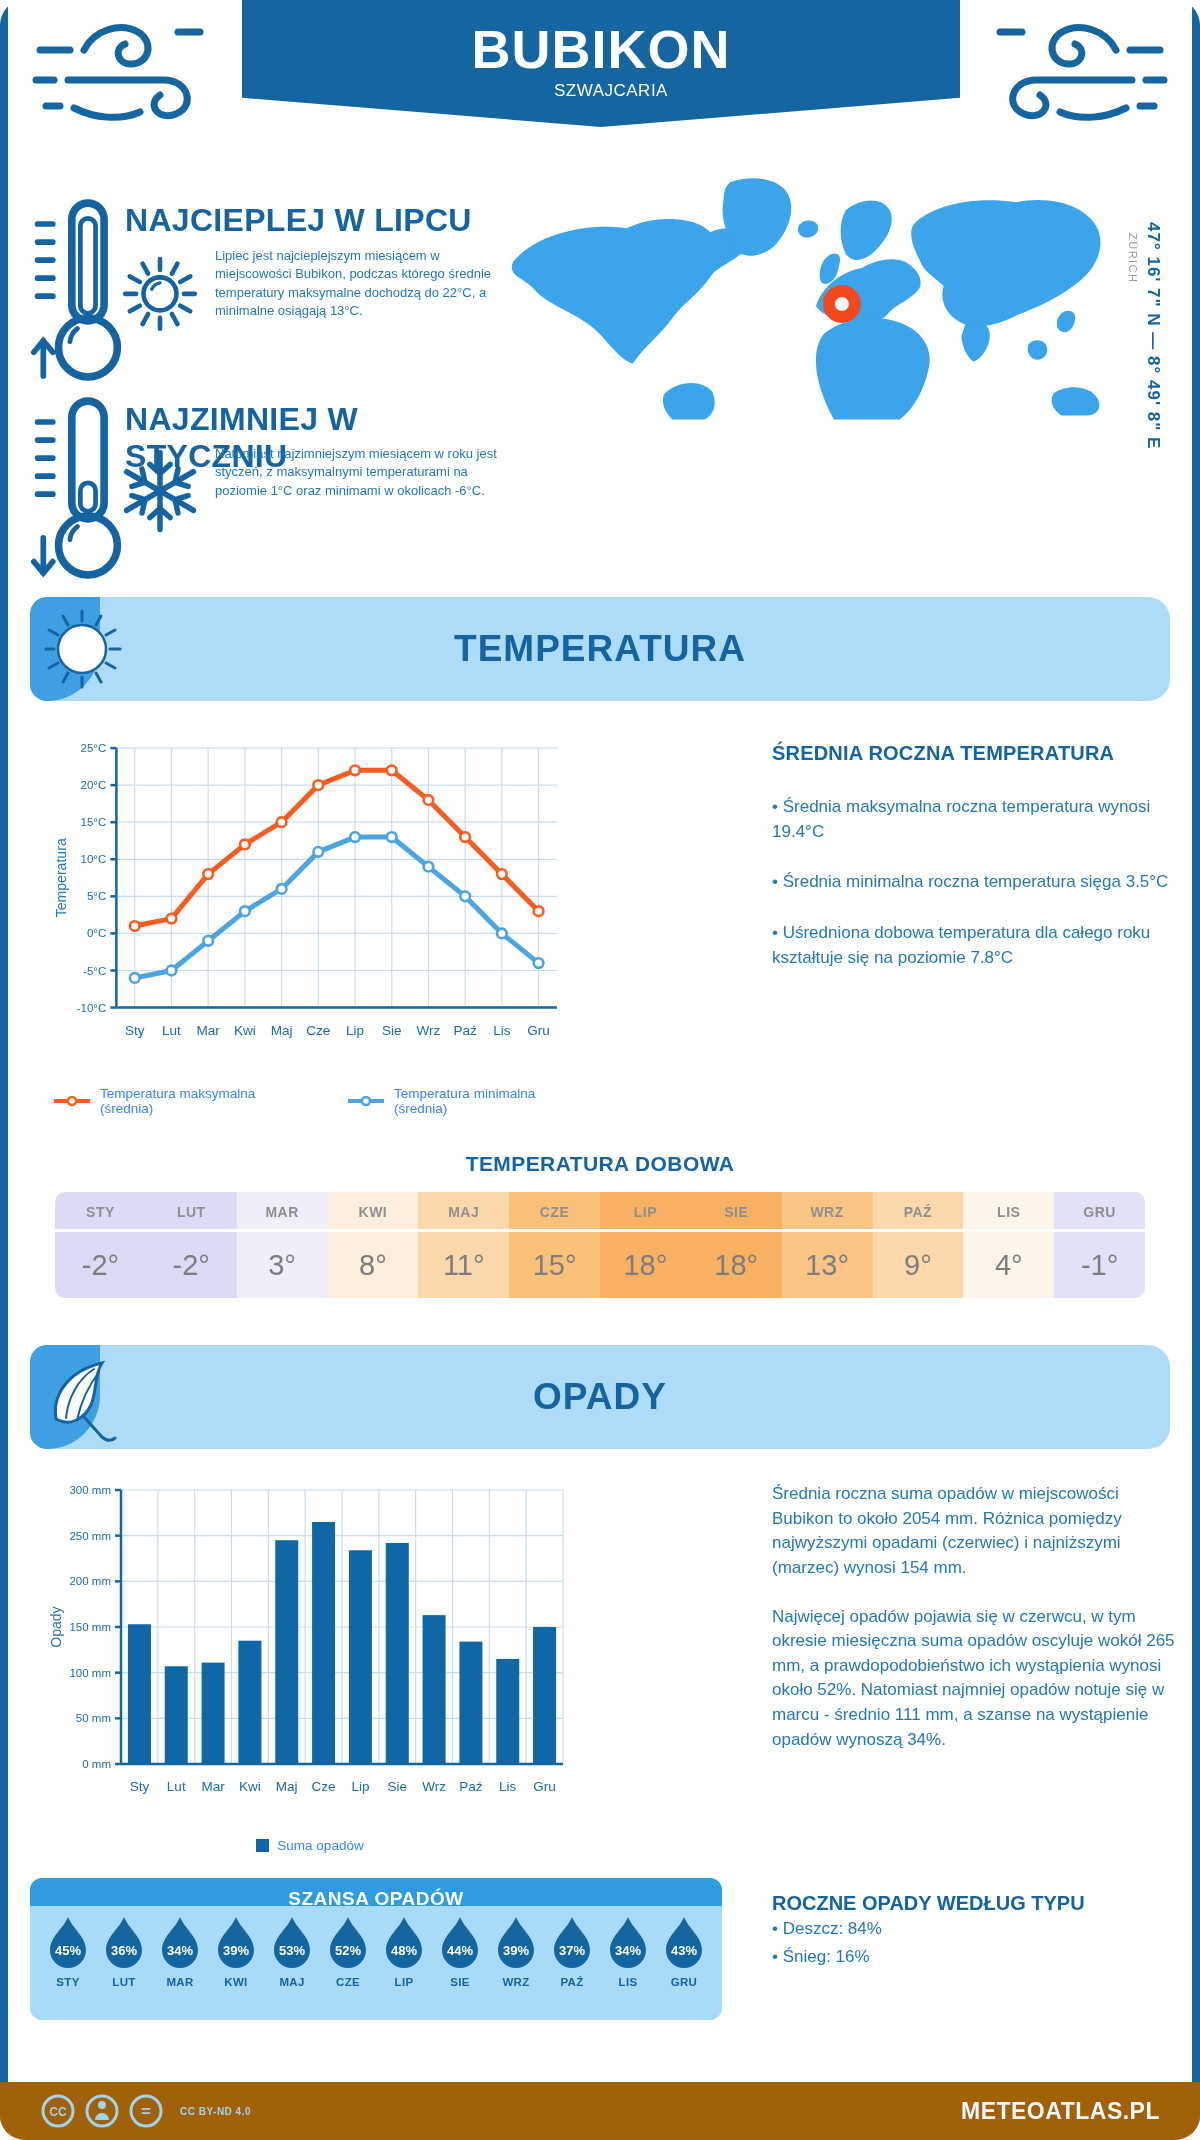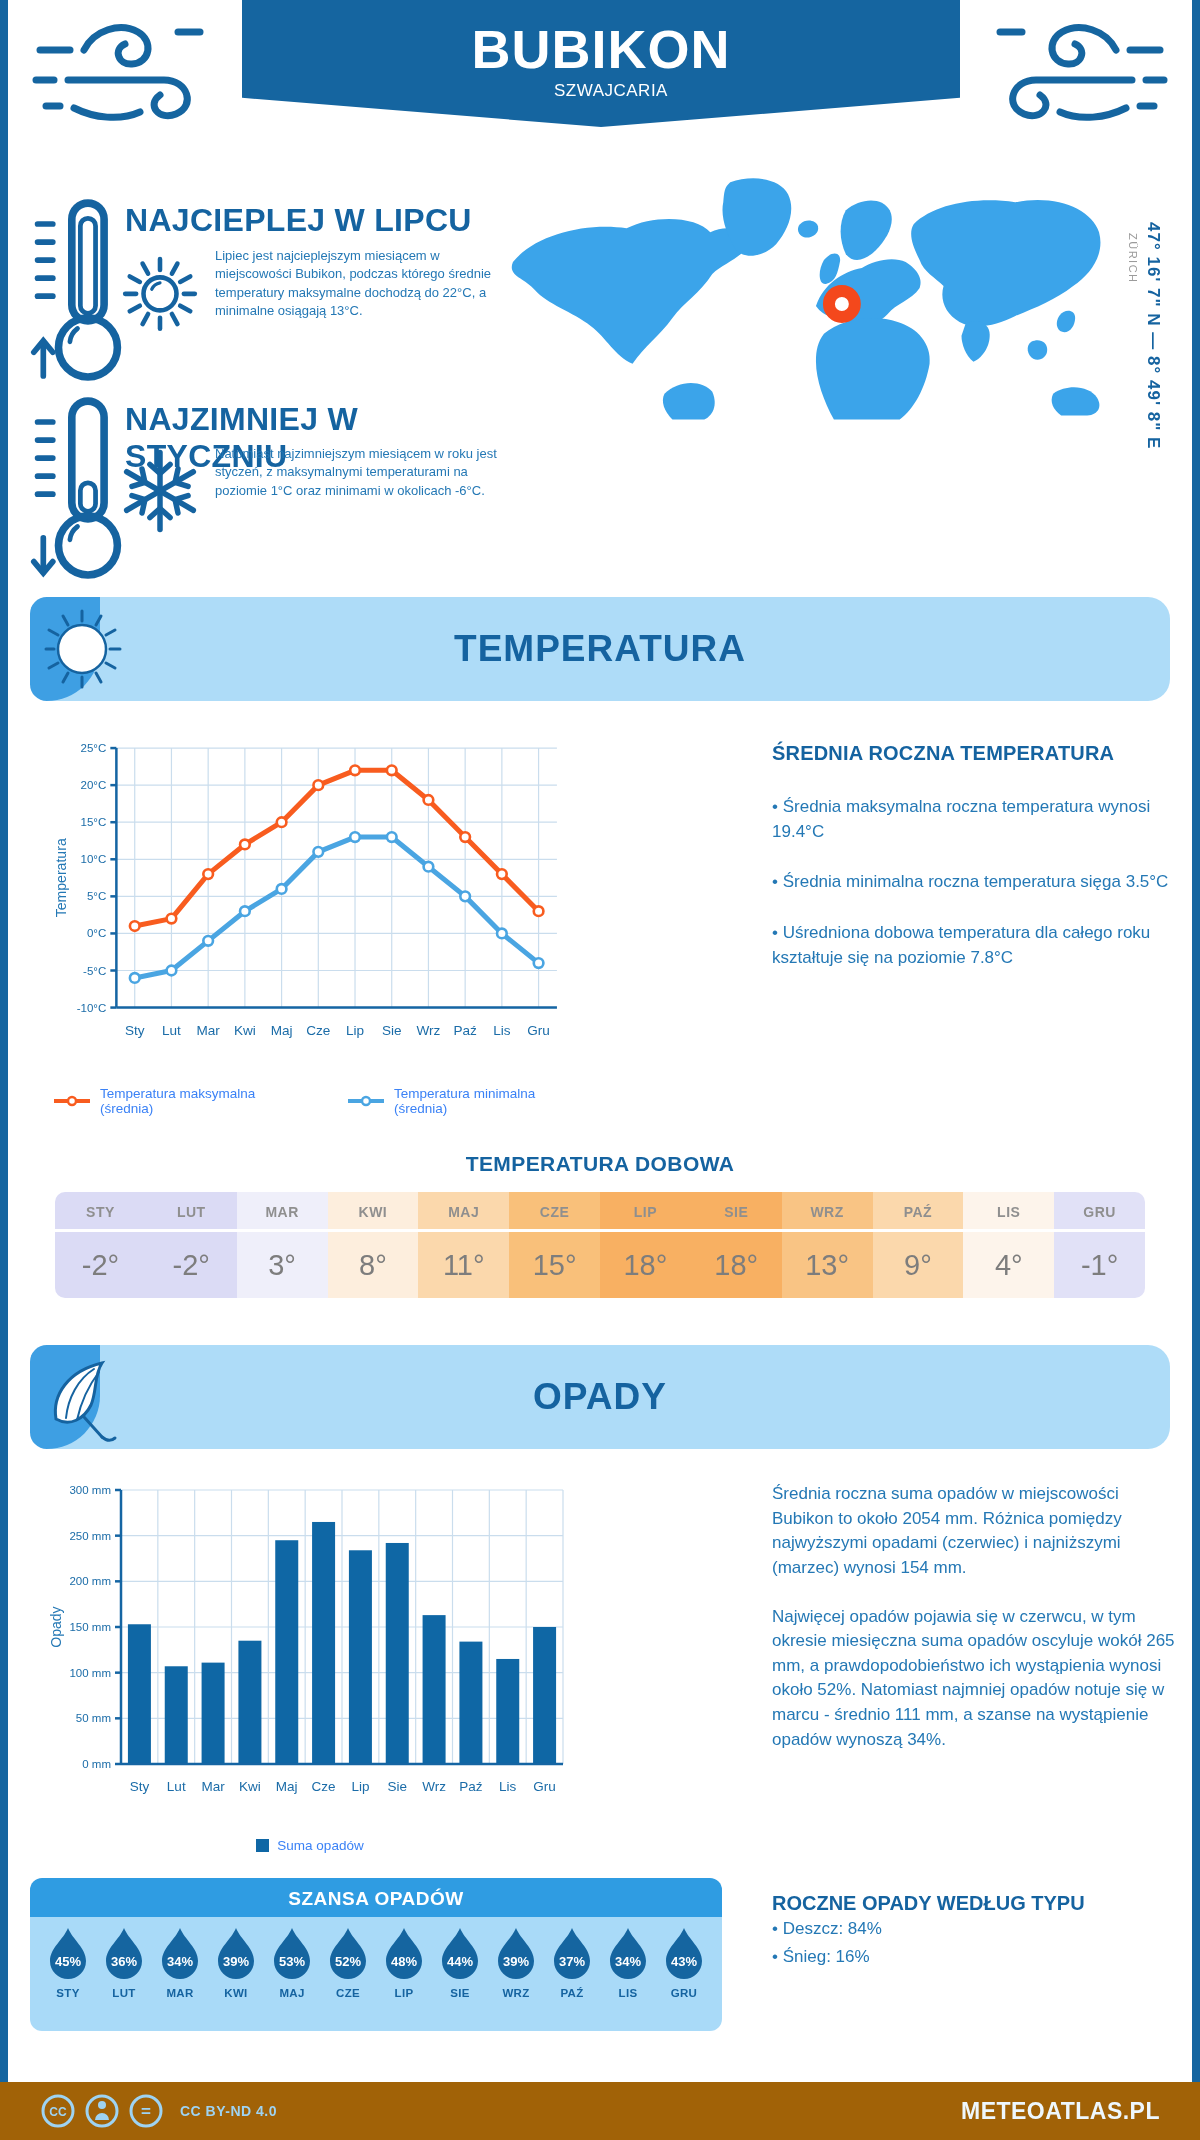--- a/index.html
+++ b/index.html
@@ -1,17 +1,17 @@
 <!DOCTYPE html>
 <html><head>
 <meta charset="utf-8">
 <style>
   * { margin:0; padding:0; box-sizing:border-box; }
   body { background:#ffffff; font-family:"Liberation Sans", sans-serif; }
-  .page { position:relative; width:1200px; height:2140px; margin:0 auto; background:#fff; overflow:hidden; }
+  .page { position:relative; width:1200px; height:2140px; margin:0 auto; background:#fff; overflow:hidden;border-radius:25px; }
   .edge { position:absolute; top:0; width:8px; height:2140px; background:#1565a0; z-index:30; }
   .edge.left { left:0; } .edge.right { right:0; }
 
   
   .banner { position:absolute; left:242px; top:0; width:718px; height:127px; background:#1565a0;
             clip-path:polygon(0 0,100% 0,100% 77%,50% 100%,0 77%); text-align:center; color:#fff; z-index:5; }
   .banner .t { padding-top:18px; font-size:54px; font-weight:bold; letter-spacing:1px; }
   .banner .s { font-size:17px; margin-top:1px; letter-spacing:0.5px;padding-left:20px; }
   .wind { position:absolute; top:12px; width:200px; height:112px; }
   .wind.l { left:26px; } .wind.r { left:974px; }
@@ -71,31 +71,31 @@
   
   .barchart { position:absolute; left:45px; top:1476px; width:528px; }
   .precip-text { position:absolute; left:772px; top:1482px; width:404px; }
   .precip-text p { font-size:17px; color:#2478b5; line-height:1.45; margin-bottom:24px; }
   .ptype { position:absolute; left:772px; top:1892px; width:404px; }
   .ptype h3 { font-size:20px; font-weight:bold; color:#1563a0; }
   .ptype p { font-size:17px; color:#2478b5; line-height:1.65; }
 
   
   .chance { position:absolute; left:30px; top:1878px; width:692px; height:156px; }
-  .chance .head { height:39px; line-height:42px; background:#2f9ce2; border-radius:12px 12px 0 0;
+  .chance .head { height:28px; line-height:42px; background:#2f9ce2; border-radius:12px 12px 0 0;
             text-align:center; color:#fff; font-weight:bold; font-size:19px; letter-spacing:0.5px; }
   .chance .body { height:114px; background:#a9daf8; border-radius:0 0 12px 12px; display:flex;
             justify-content:space-around; padding:10px 10px 0 10px; }
   .drop-item { width:52px; text-align:center; }
   .drop-item .mon { margin-top:2px; font-size:11.5px; font-weight:bold; color:#1563a0; letter-spacing:0.3px; }
 
   
   .footer { position:absolute; left:0; top:2082px; width:1200px; height:58px; background:#a16207; z-index:40;
             display:flex; align-items:center; }
-  .footer .lic { margin-left:14px; font-size:14px; font-weight:bold; color:#9ed3f2; letter-spacing:0.5px; }
+  .footer .lic { margin-left:14px; font-size:10px; font-weight:bold; color:#9ed3f2; letter-spacing:0.5px; }
   .footer .brand { margin-left:auto; margin-right:40px; font-size:23px; font-weight:bold; color:#eef7fd; letter-spacing:0.5px; }
   .ccicons { margin-left:38px; }
 
   svg text { font-family:"Liberation Sans", sans-serif; }
 </style>
 </head>
 <body>
 
 <div class="page">
   <div class="edge left"></div>

